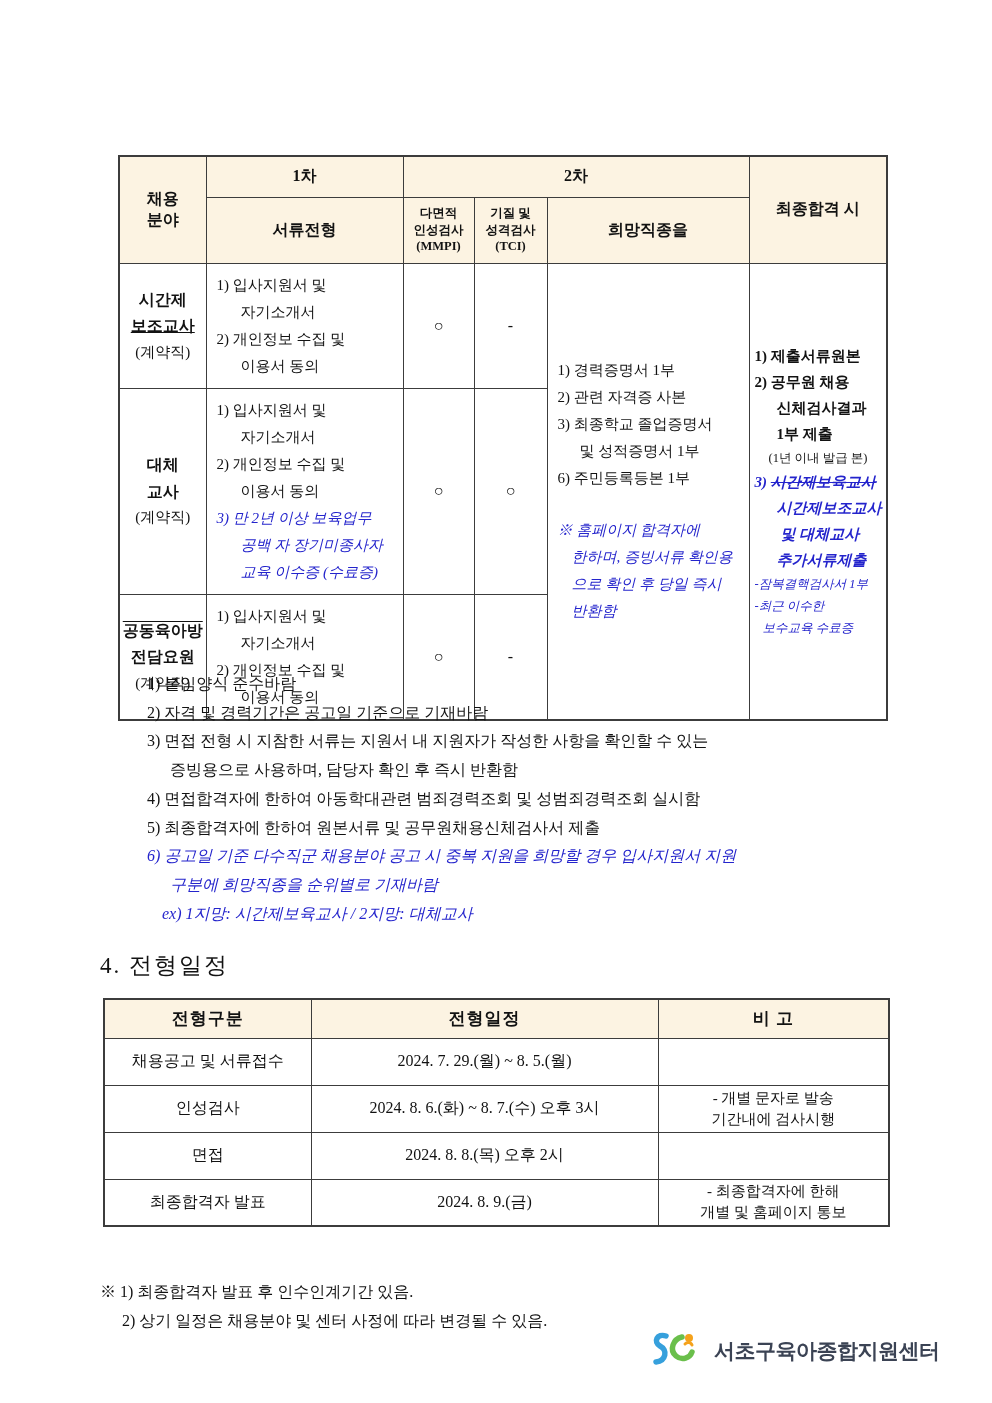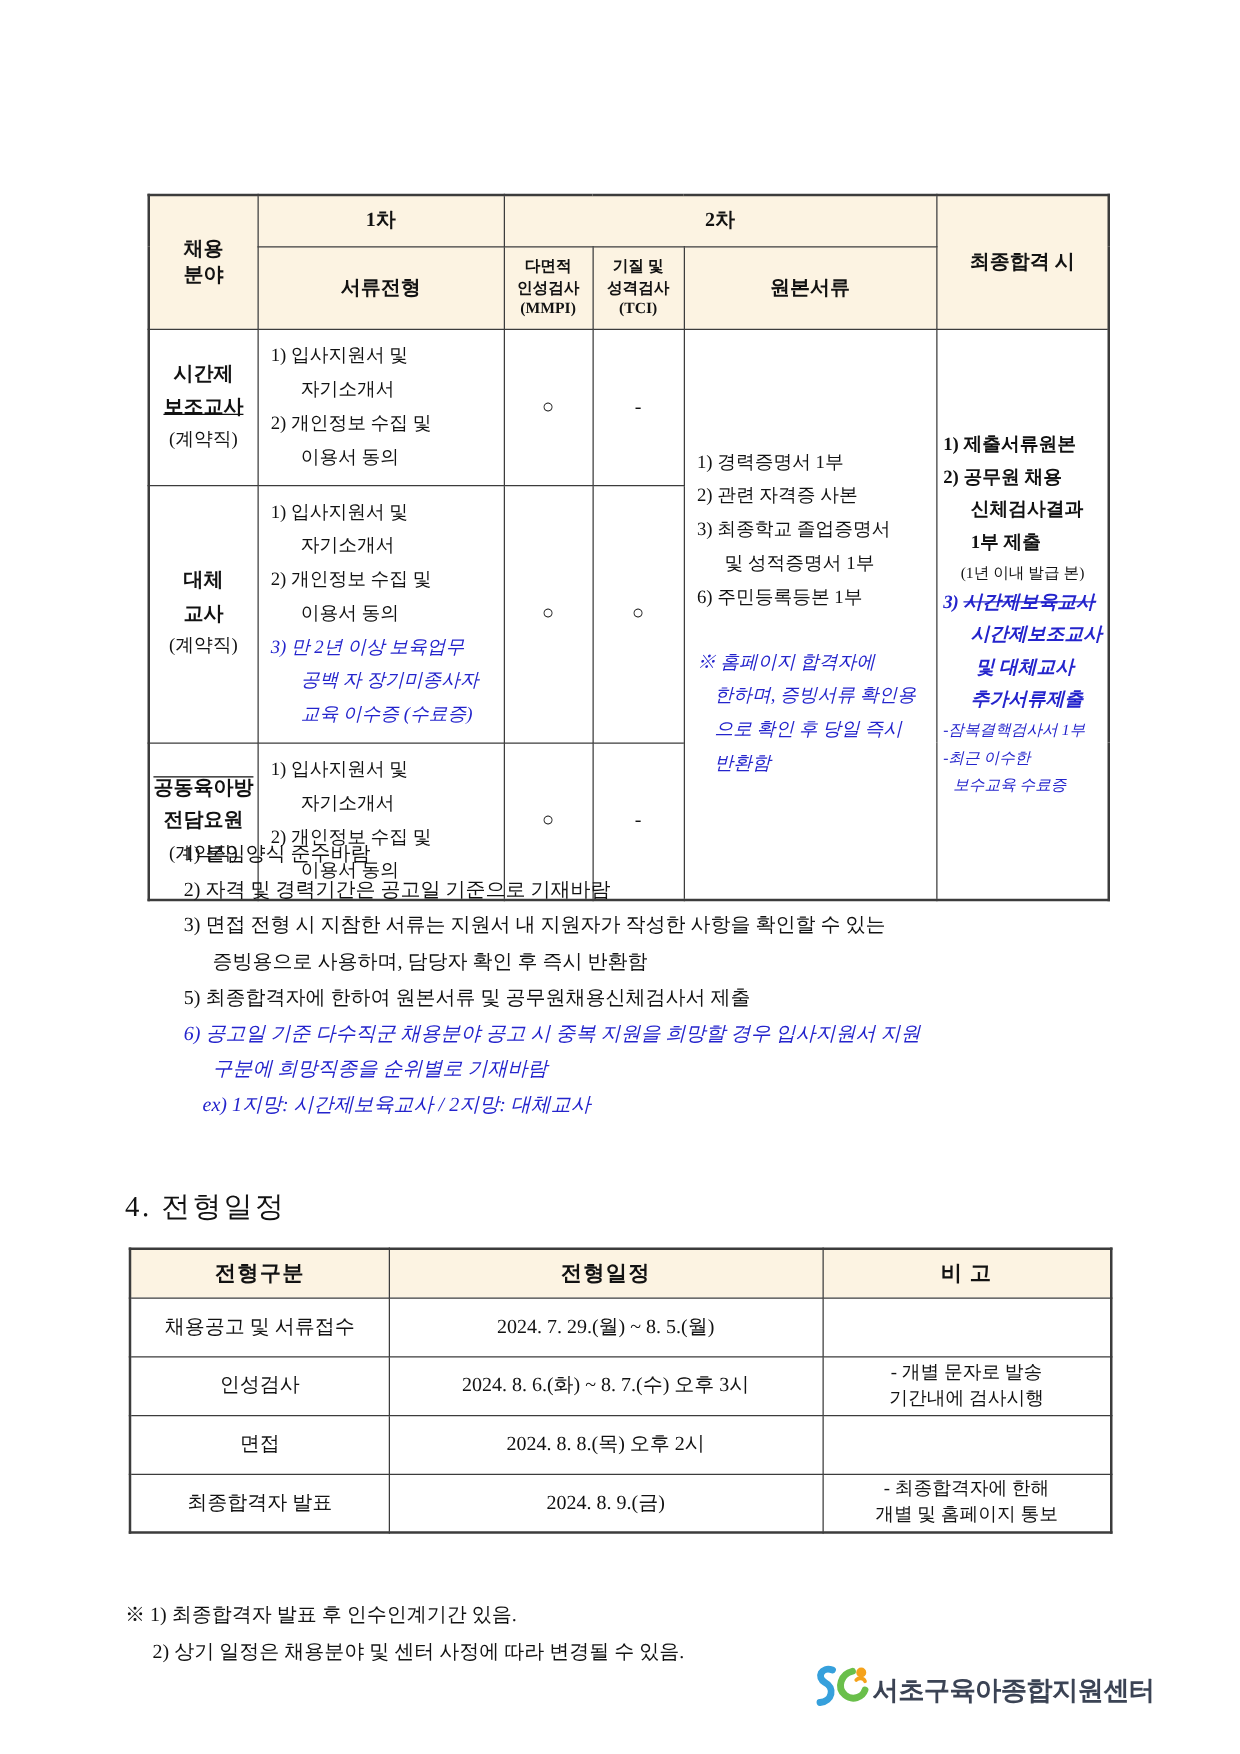--- a/index.html
+++ b/index.html
@@ -61,21 +61,21 @@
   .t2{position:absolute;left:103px;top:998px;width:785px;border:2px solid var(--border);}
   .t2 th,.t2 td{border:1px solid var(--border);text-align:center;vertical-align:middle;}
   .t2 th{background:var(--cream);font-weight:bold;font-size:17px;height:39px;letter-spacing:1px;}
   .t2 td{font-size:16px;height:47px;}
   .t2 td.remark{font-size:15px;line-height:21px;}
 
   .foot1{position:absolute;left:100px;top:1282px;font-size:16px;}
   .foot2{position:absolute;left:122px;top:1311px;font-size:16px;}
 
   
-  .logo{position:absolute;left:652px;top:1330px;display:flex;align-items:center;gap:0;}
+  .logo{position:absolute;left:652px;top:1330px;display:flex;align-items:center;gap:16px;}
   .logo-text{
     font-family:"Liberation Sans","DejaVu Sans",sans-serif;
     font-size:21px;font-weight:bold;color:var(--logo-text);letter-spacing:-0.5px;
   }
 </style>
 </head>
 <body>
 
 <div class="page">
 
@@ -103,21 +103,21 @@
       <th class="small-h">
         <span>다면적</span><br>
         <span>인성검사</span><br>
         <span>(MMPI)</span>
       </th>
       <th class="small-h">
         <span>기질 및</span><br>
         <span>성격검사</span><br>
         <span>(TCI)</span>
       </th>
-      <th>원본서류</th>
+      <th>희망직종을</th>
     </tr>
 
     <tr class="r1">
       <td class="cat">
         <span class="nm">시간제</span>
         <span class="nm u">보조교사</span>
         <span>(계약직)</span>
       </td>
       <td class="docs">
         <div>1) 입사지원서 및</div>
@@ -192,20 +192,21 @@
     </tr>
   </tbody>
     </table>
 
   <div class="notes">
     <div class="notes-list">
       <div class="note-line">1) 붙임양식 준수바람</div>
       <div class="note-line">2) 자격 및 경력기간은 공고일 기준으로 기재바람</div>
       <div class="note-line">3) 면접 전형 시 지참한 서류는 지원서 내 지원자가 작성한 사항을 확인할 수 있는</div>
       <div class="note-line cont">증빙용으로 사용하며, 담당자 확인 후 즉시 반환함</div>
+      <div class="note-line">4) 면접합격자에 한하여 아동학대관련 범죄경력조회 및 성범죄경력조회 실시함</div>
       <div class="note-line">5) 최종합격자에 한하여 원본서류 및 공무원채용신체검사서 제출</div>
       <div class="note-line blue">6) 공고일 기준 다수직군 채용분야 공고 시 중복 지원을 희망할 경우 입사지원서 지원</div>
       <div class="note-line cont blue">구분에 희망직종을 순위별로 기재바람</div>
       <div class="note-line ex blue">ex) 1지망: 시간제보육교사 / 2지망: 대체교사</div>
     </div>
   </div>
 
   <div class="sched-title">4. 전형일정</div>
 
   <table class="t2">

